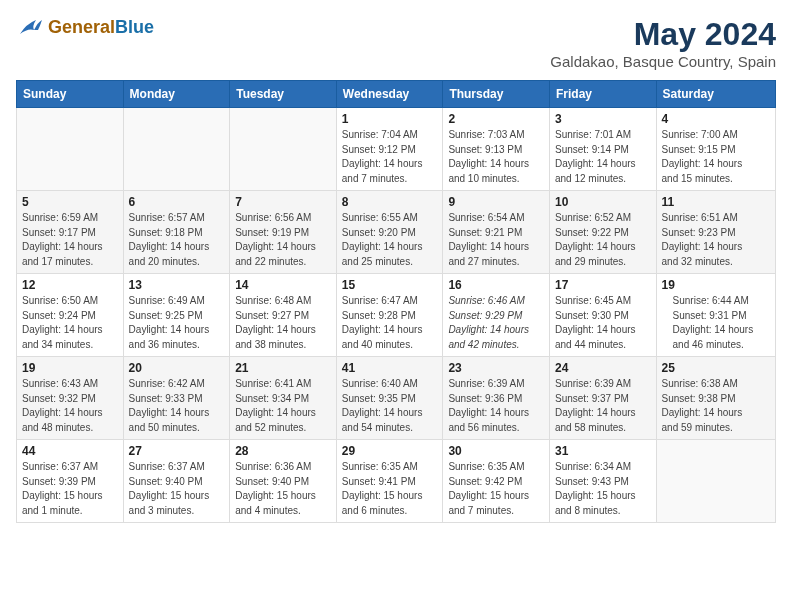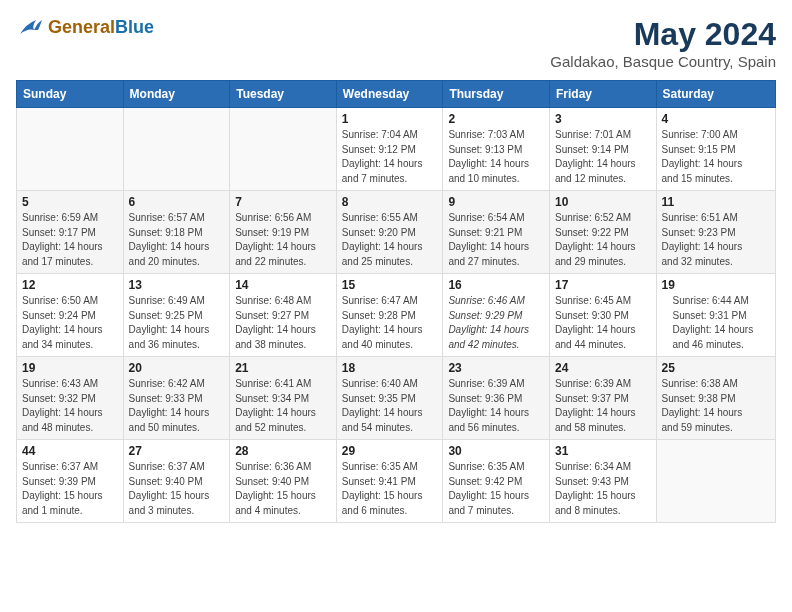--- a/index.html
+++ b/index.html
@@ -271,21 +271,21 @@
 and 50 minutes.</div>
         </td>
         <td>
           <span class="day-num">21</span>
           <div class="day-info" style="white-space: pre-line;">Sunrise: 6:41 AM
 Sunset: 9:34 PM
 Daylight: 14 hours
 and 52 minutes.</div>
         </td>
         <td>
-          <span class="day-num">18</span>
+          <span class="day-num">41</span>
           <div class="day-info" style="white-space: pre-line;">Sunrise: 6:40 AM
 Sunset: 9:35 PM
 Daylight: 14 hours
 and 54 minutes.</div>
         </td>
         <td>
           <span class="day-num">23</span>
           <div class="day-info" style="white-space: pre-line;">Sunrise: 6:39 AM
 Sunset: 9:36 PM
 Daylight: 14 hours

